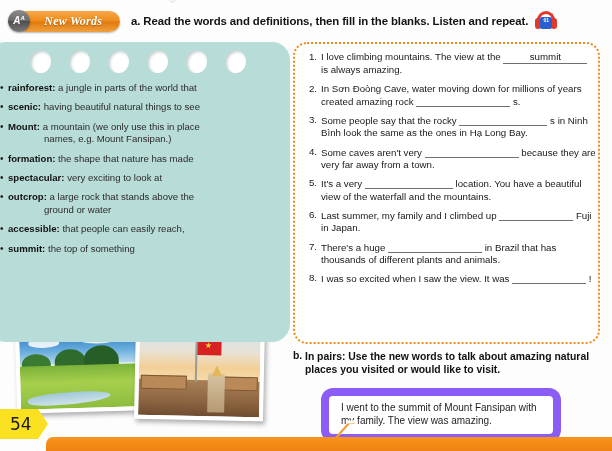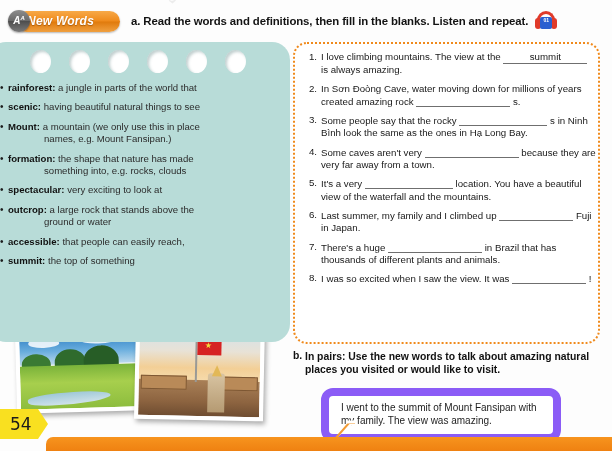--- a/index.html
+++ b/index.html
@@ -28,23 +28,24 @@
     display:flex;align-items:center;z-index:20;
   }
   .badge{
     position:relative;display:flex;align-items:center;
     height:22px;margin-left:8px;
   }
   .badge-pill{
     height:21px;width:104px;border-radius:11px;
     background:linear-gradient(to bottom,#f7a948 0%,#ef8a1b 48%,#e07a0c 52%,#f0a040 100%);
     display:flex;align-items:center;justify-content:flex-end;
-    padding-right:26px;box-sizing:border-box;
+    padding-right:18px;box-sizing:border-box;
     box-shadow:0 1px 2px rgba(0,0,0,.28);
     margin-left:-14px;
+    font-family:Liberation Serif, serif;
   }
   .badge-pill span{
     color:#ffffff;font-size:12px;font-weight:bold;font-style:italic;
     letter-spacing:.2px;text-shadow:0 1px 1px rgba(120,60,0,.55);
   }
   .badge-circle{
     position:relative;z-index:3;
     width:22px;height:22px;border-radius:50%;
     background:linear-gradient(to bottom,#8d8d8d 0%,#6a6a6a 48%,#4e4e4e 52%,#7a7a7a 100%);
     display:flex;align-items:center;justify-content:center;
@@ -236,21 +237,21 @@
         <div class="vocab-item">
           <div class="v-bullet">•</div>
           <div class="v-text"><span class="v-term">scenic:</span><span class="v-def"> having beautiful natural things to see</span></div>
         </div>
         <div class="vocab-item">
           <div class="v-bullet">•</div>
           <div class="v-text"><span class="v-term">Mount:</span><span class="v-def"> a mountain (we only use this in place</span><span class="v-cont v-def">names, e.g. Mount Fansipan.)</span></div>
         </div>
         <div class="vocab-item">
           <div class="v-bullet">•</div>
-          <div class="v-text"><span class="v-term">formation:</span><span class="v-def"> the shape that nature has made</span><span class="v-cont v-def">something into, e.g. rocks, clouds</span></div>
+          <div class="v-text"><span class="v-term">formation:</span><span class="v-def"> the shape that nature has made</span></div>
         </div>
         <div class="vocab-item">
           <div class="v-bullet">•</div>
           <div class="v-text"><span class="v-term">spectacular:</span><span class="v-def"> very exciting to look at</span></div>
         </div>
         <div class="vocab-item">
           <div class="v-bullet">•</div>
           <div class="v-text"><span class="v-term">outcrop:</span><span class="v-def"> a large rock that stands above the</span><span class="v-cont v-def">ground or water</span></div>
         </div>
         <div class="vocab-item">

